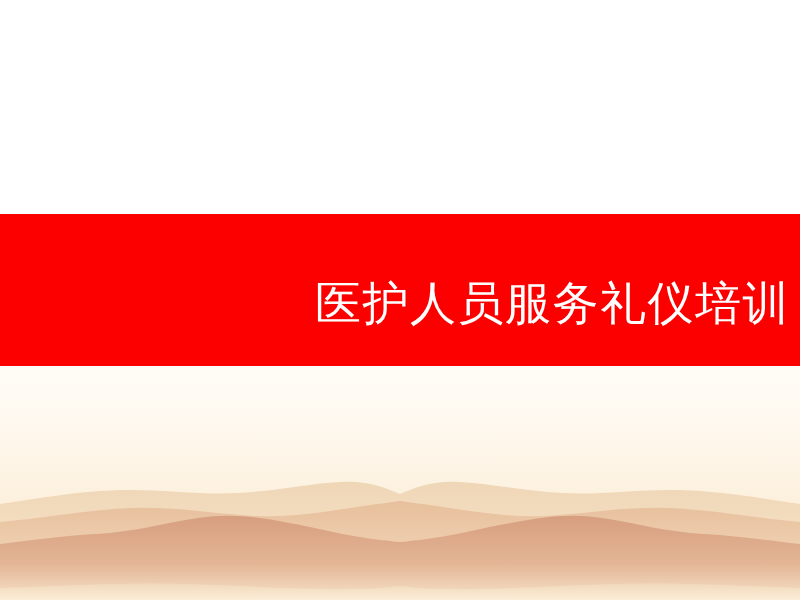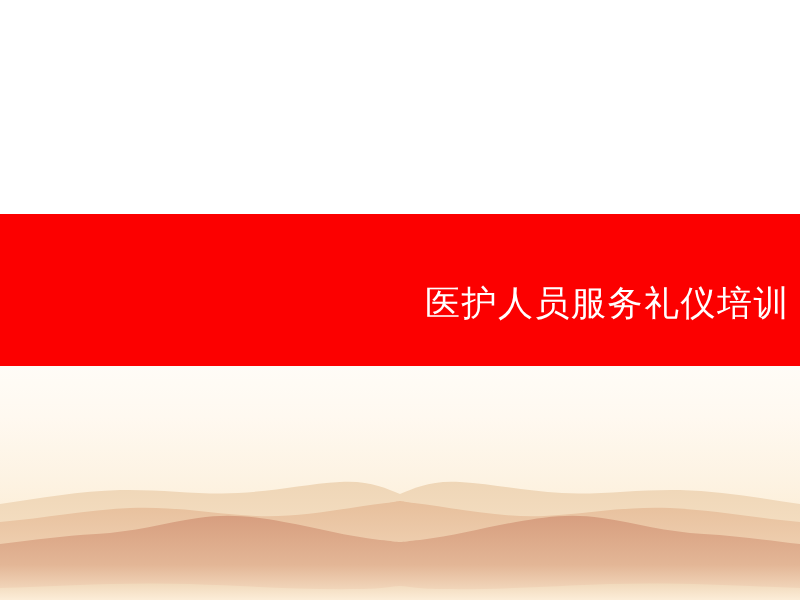--- a/index.html
+++ b/index.html
@@ -39,21 +39,21 @@
     background: #fc0000;
     display: flex;
     align-items: center;
     justify-content: flex-end;
     box-sizing: border-box;
     padding-right: 10px;
   }
 
   .title-text {
     color: #ffffff;
-    font-size: 35px;
+    font-size: 46px;
     line-height: 1.05;
     letter-spacing: 1.5px;
     font-weight: 400;
     white-space: nowrap;
     position: relative;
     top: 13px;
     font-family: "DejaVu Sans", "Liberation Sans", sans-serif;
   }
 
   

